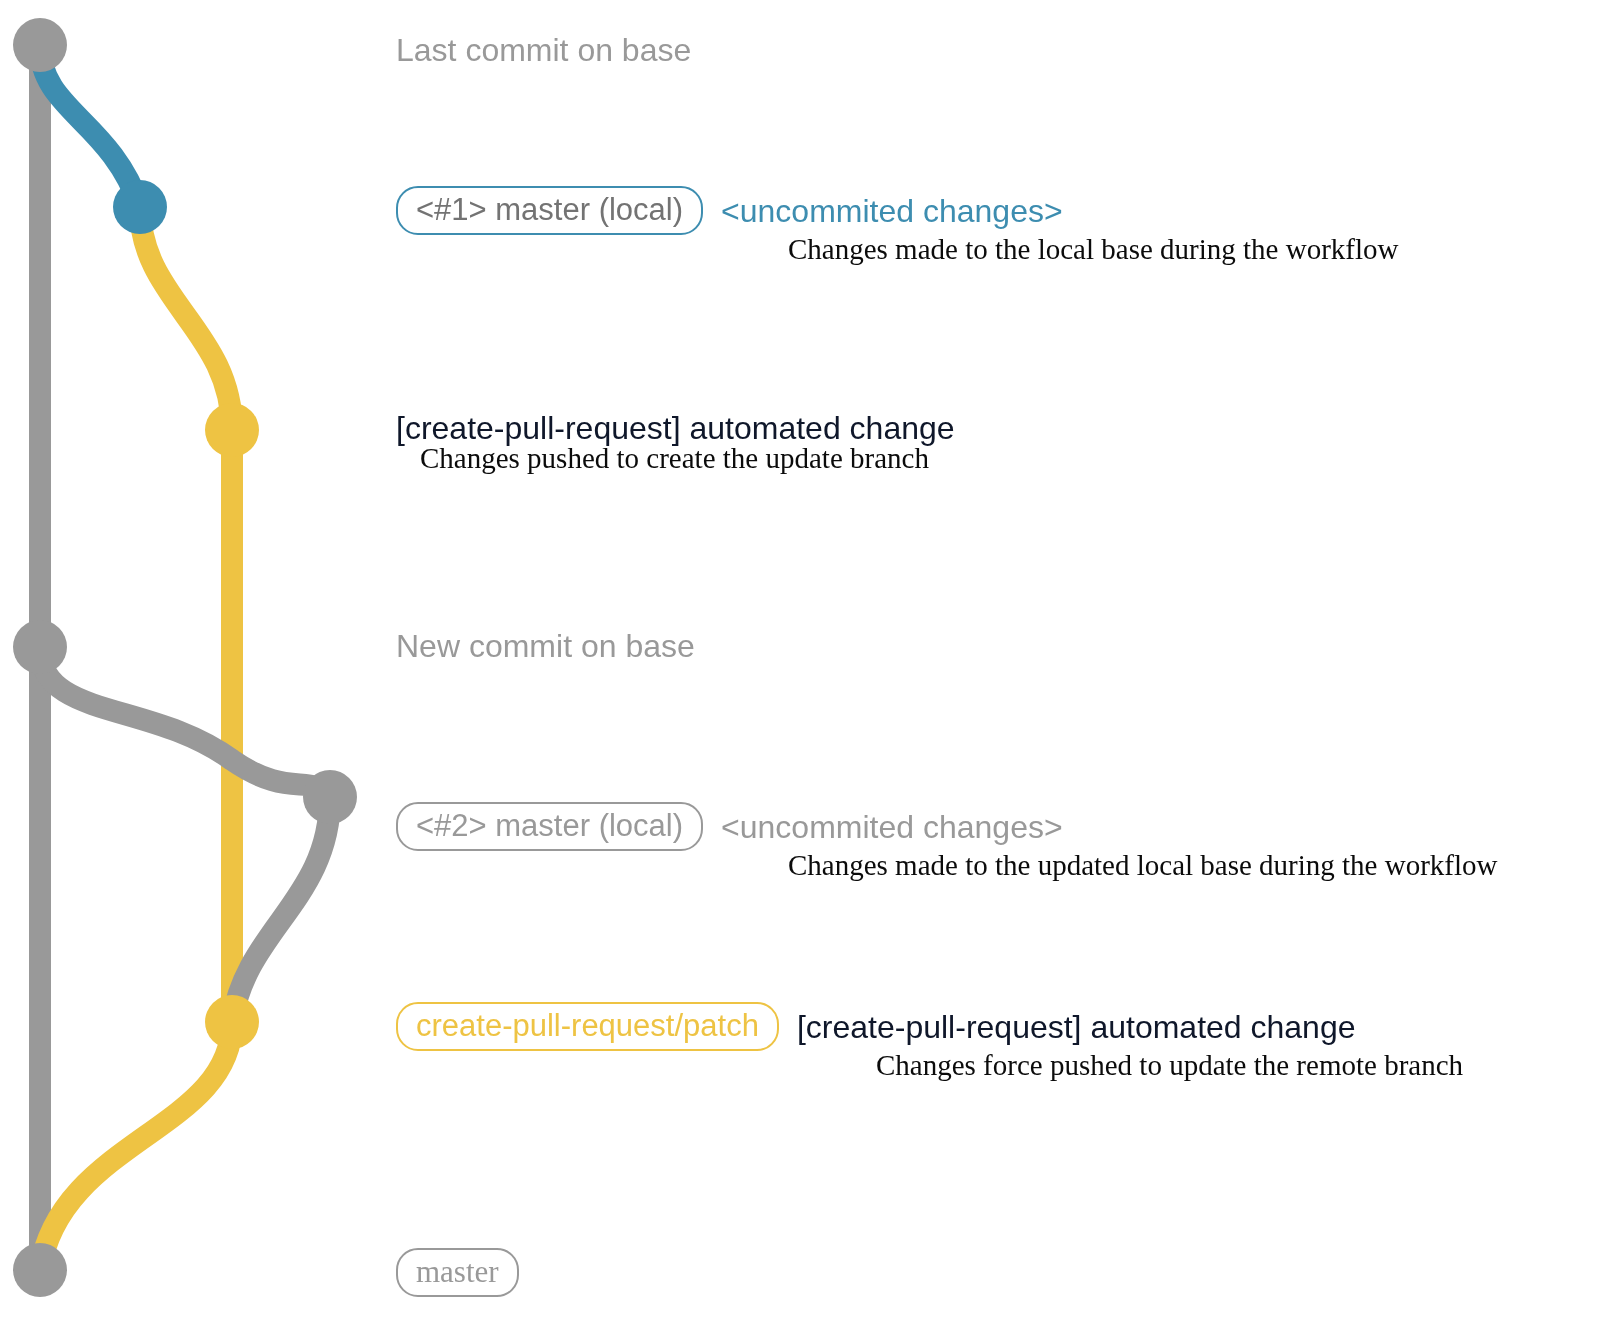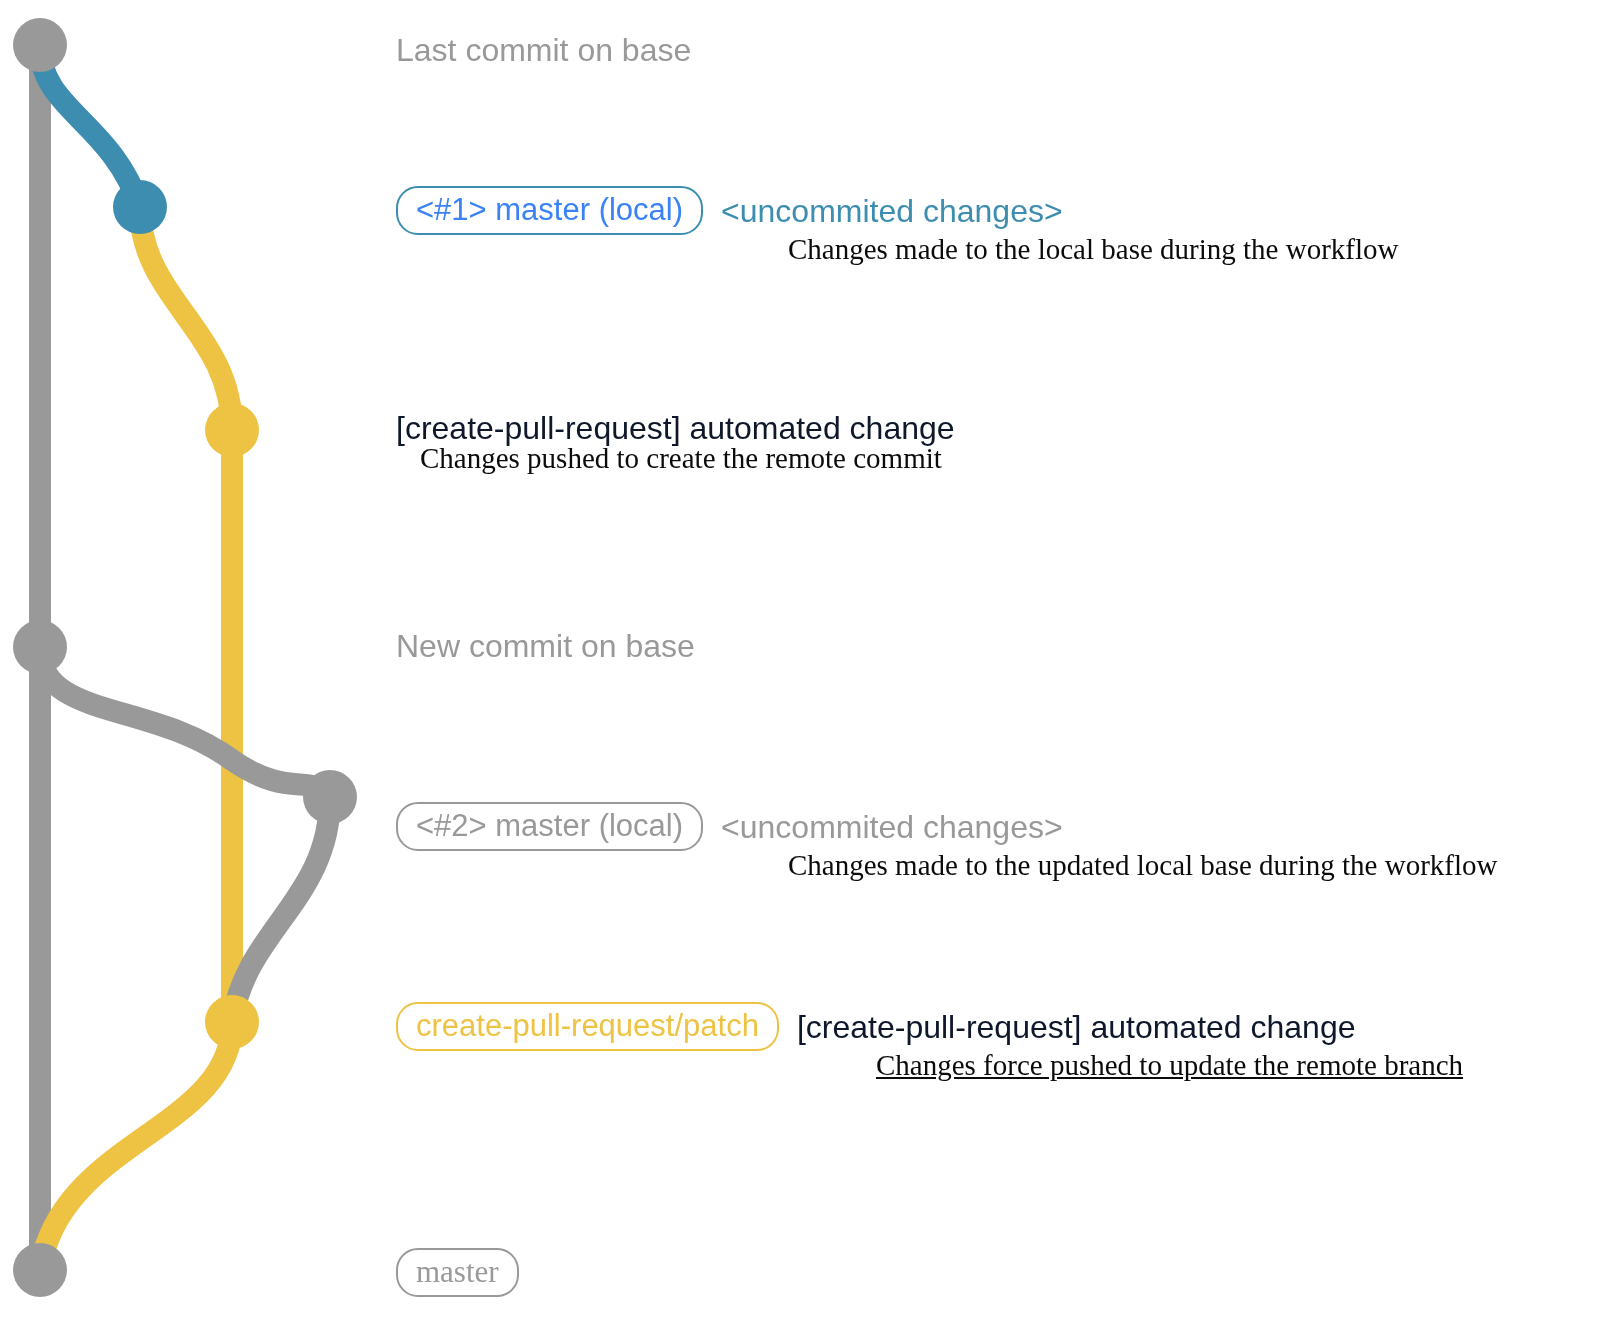--- a/index.html
+++ b/index.html
@@ -37,21 +37,21 @@
   .badge {
     display: inline-block;
     border: 2px solid #999999;
     border-radius: 22px;
     padding: 6px 18px 8px 18px;
     font-size: 31px;
     line-height: 1.0;
     color: #999999;
     background: #ffffff;
   }
-  .badge.blue { border-color: #3d8db0; color: #3b82f6; }
+  .badge.blue { border-color: #3d8db0; color: #737373; }
   .badge.yellow { border-color: #eec343; color: #eec343; text-align: right; }
   .badge.gray { border-color: #999999; color: #999999; }
 
   .commit-msg {
     font-size: 32px;
     line-height: 1.0;
     color: #999999;
     margin-left: 18px;
   }
   .commit-msg.blue { color: #3d8db0; }
@@ -108,21 +108,21 @@
       <span class="badge blue">&lt;#1&gt; master (local)</span>
       <span class="commit-msg blue">&lt;uncommited changes&gt;</span>
     </div>
     <div class="desc" style="margin-left:392px;">Changes made to the local base during the workflow</div>
   </div>
 
   <div class="row" style="top:412px;">
     <div class="row-head">
       <span class="commit-msg yellow nomargin">[create-pull-request] automated change</span>
     </div>
-    <div class="desc" style="margin-left:24px;">Changes pushed to create the remote commit</div>
+    <div class="desc" style="margin-left:24px;">Changes pushed to create the update branch</div>
   </div>
 
   <div class="row" style="top:630px;">
     <div class="row-head">
       <span class="commit-msg gray nomargin">New commit on base</span>
     </div>
   </div>
 
   <div class="row" style="top:802px;">
     <div class="row-head">
@@ -130,21 +130,21 @@
       <span class="commit-msg gray">&lt;uncommited changes&gt;</span>
     </div>
     <div class="desc" style="margin-left:392px;">Changes made to the updated local base during the workflow</div>
   </div>
 
   <div class="row" style="top:1002px;">
     <div class="row-head">
       <span class="badge yellow">create-pull-request/patch</span>
       <span class="commit-msg yellow">[create-pull-request] automated change</span>
     </div>
-    <div class="desc" style="margin-left:480px;text-decoration:underline;">Changes force pushed to update the remote branch</div>
+    <div class="desc" style="margin-left:480px;">Changes force pushed to update the remote branch</div>
   </div>
 
   <div class="row" style="top:1248px;font-family:Liberation Serif, serif;">
     <div class="row-head">
       <span class="badge gray">master</span>
     </div>
   </div>
 
 </div>
 

